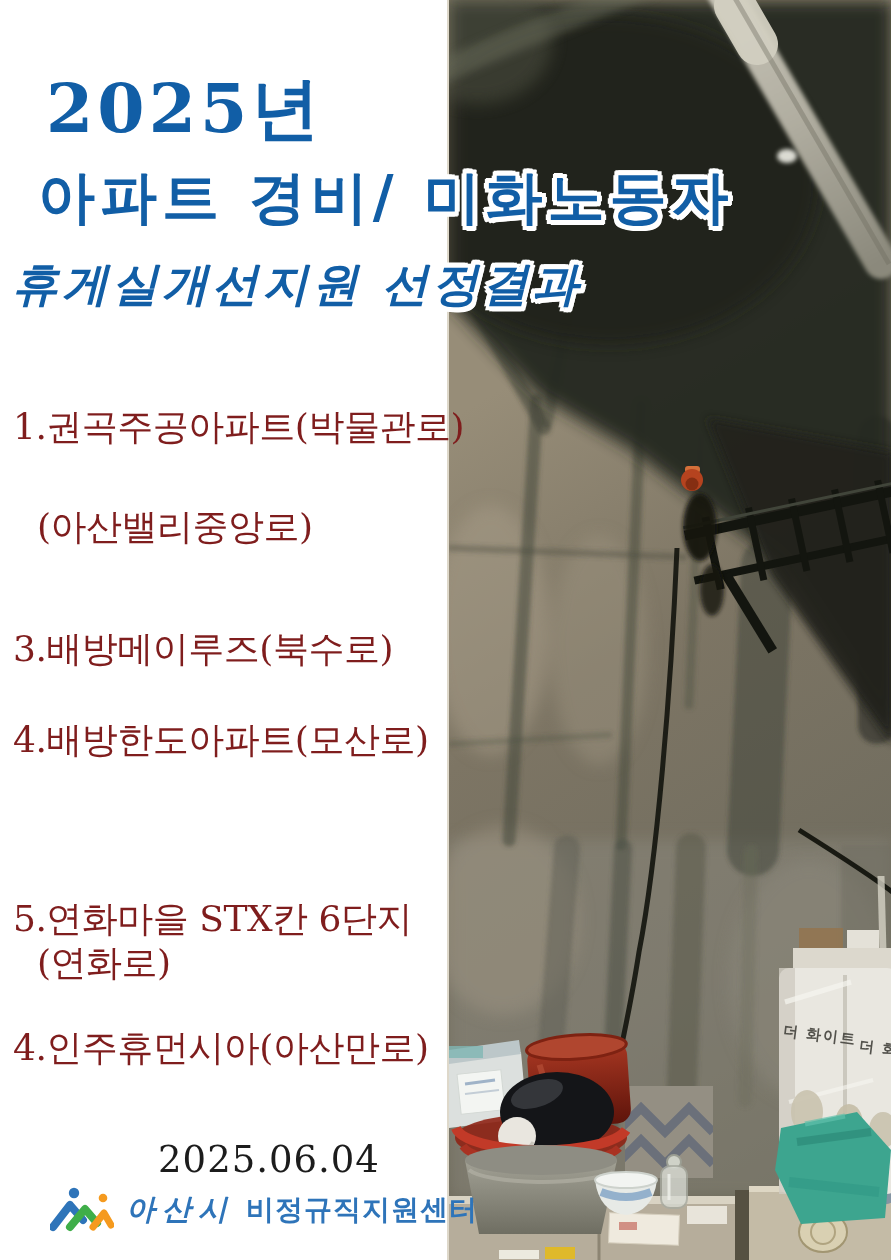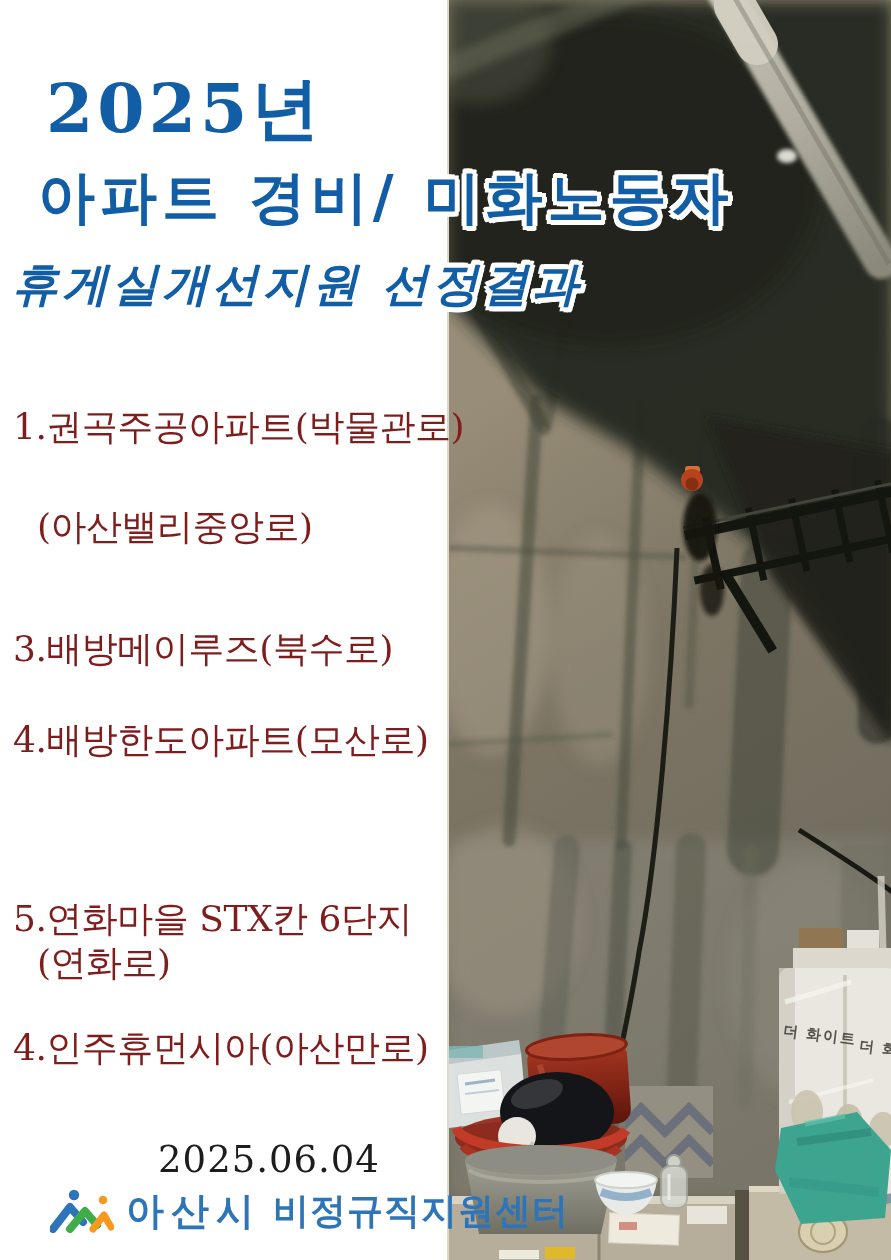--- a/index.html
+++ b/index.html
@@ -49,25 +49,25 @@
   
   .date {
     position:absolute; left:8px; top:1138px; width:522px; text-align:center;
     font-size:37px; color:#1c1c1c; z-index:2; letter-spacing:1px;
   }
   .logo {
     position:absolute; left:50px; top:1186px; display:flex; align-items:center;
     gap:12px; z-index:2;
   }
   .logo .city {
-    font-family:"Liberation Sans",sans-serif; font-weight:bold; font-size:38px;
-    letter-spacing:7px; color:var(--logo-blue,#2e74b9);
+    font-family:"Liberation Sans",sans-serif; font-weight:bold; font-size:29px;
+    letter-spacing:7px; color:var(--logo-blue,#2e74b9);font-style:italic;
   }
   .logo .center {
-    font-family:"Liberation Sans",sans-serif; font-weight:bold; font-size:36px;
+    font-family:"Liberation Sans",sans-serif; font-weight:bold; font-size:28px;
     letter-spacing:1px; color:var(--logo-blue,#2e74b9);
   }
 </style>
 </head>
 <body>
 
 <div class="page">
 
   <div class="photo">
     <svg width="444" height="1260" viewBox="0 0 444 1260">

